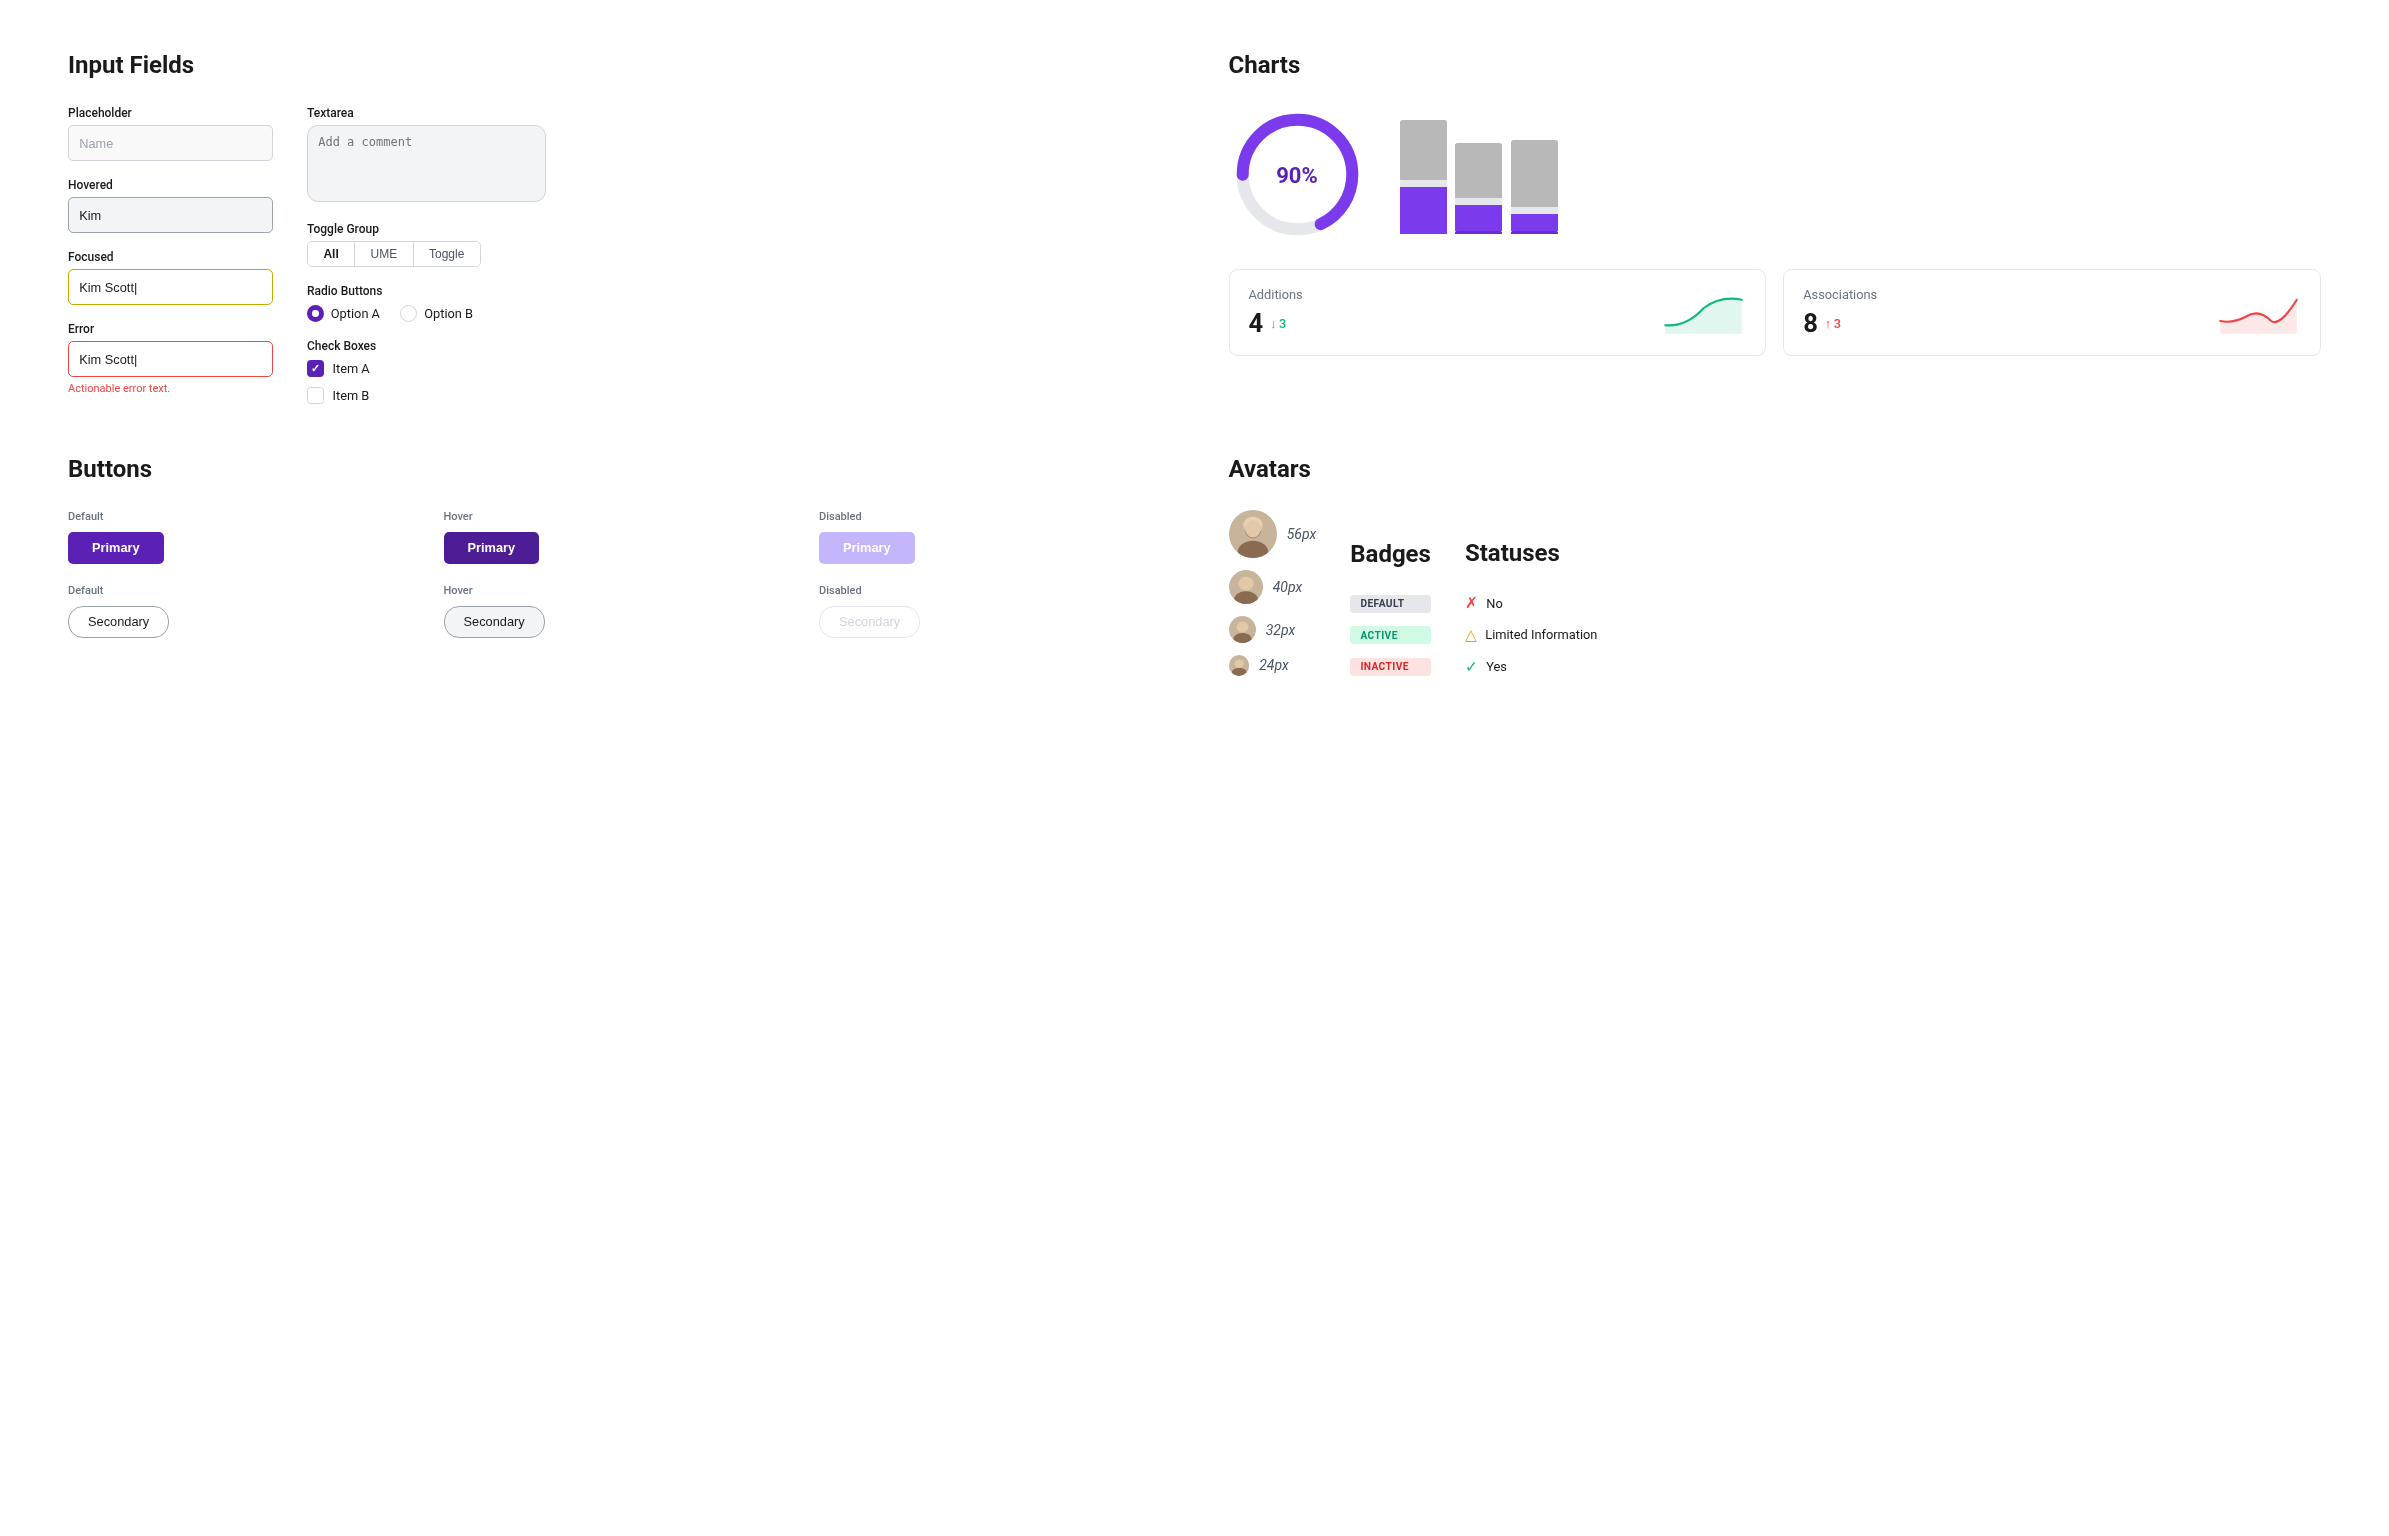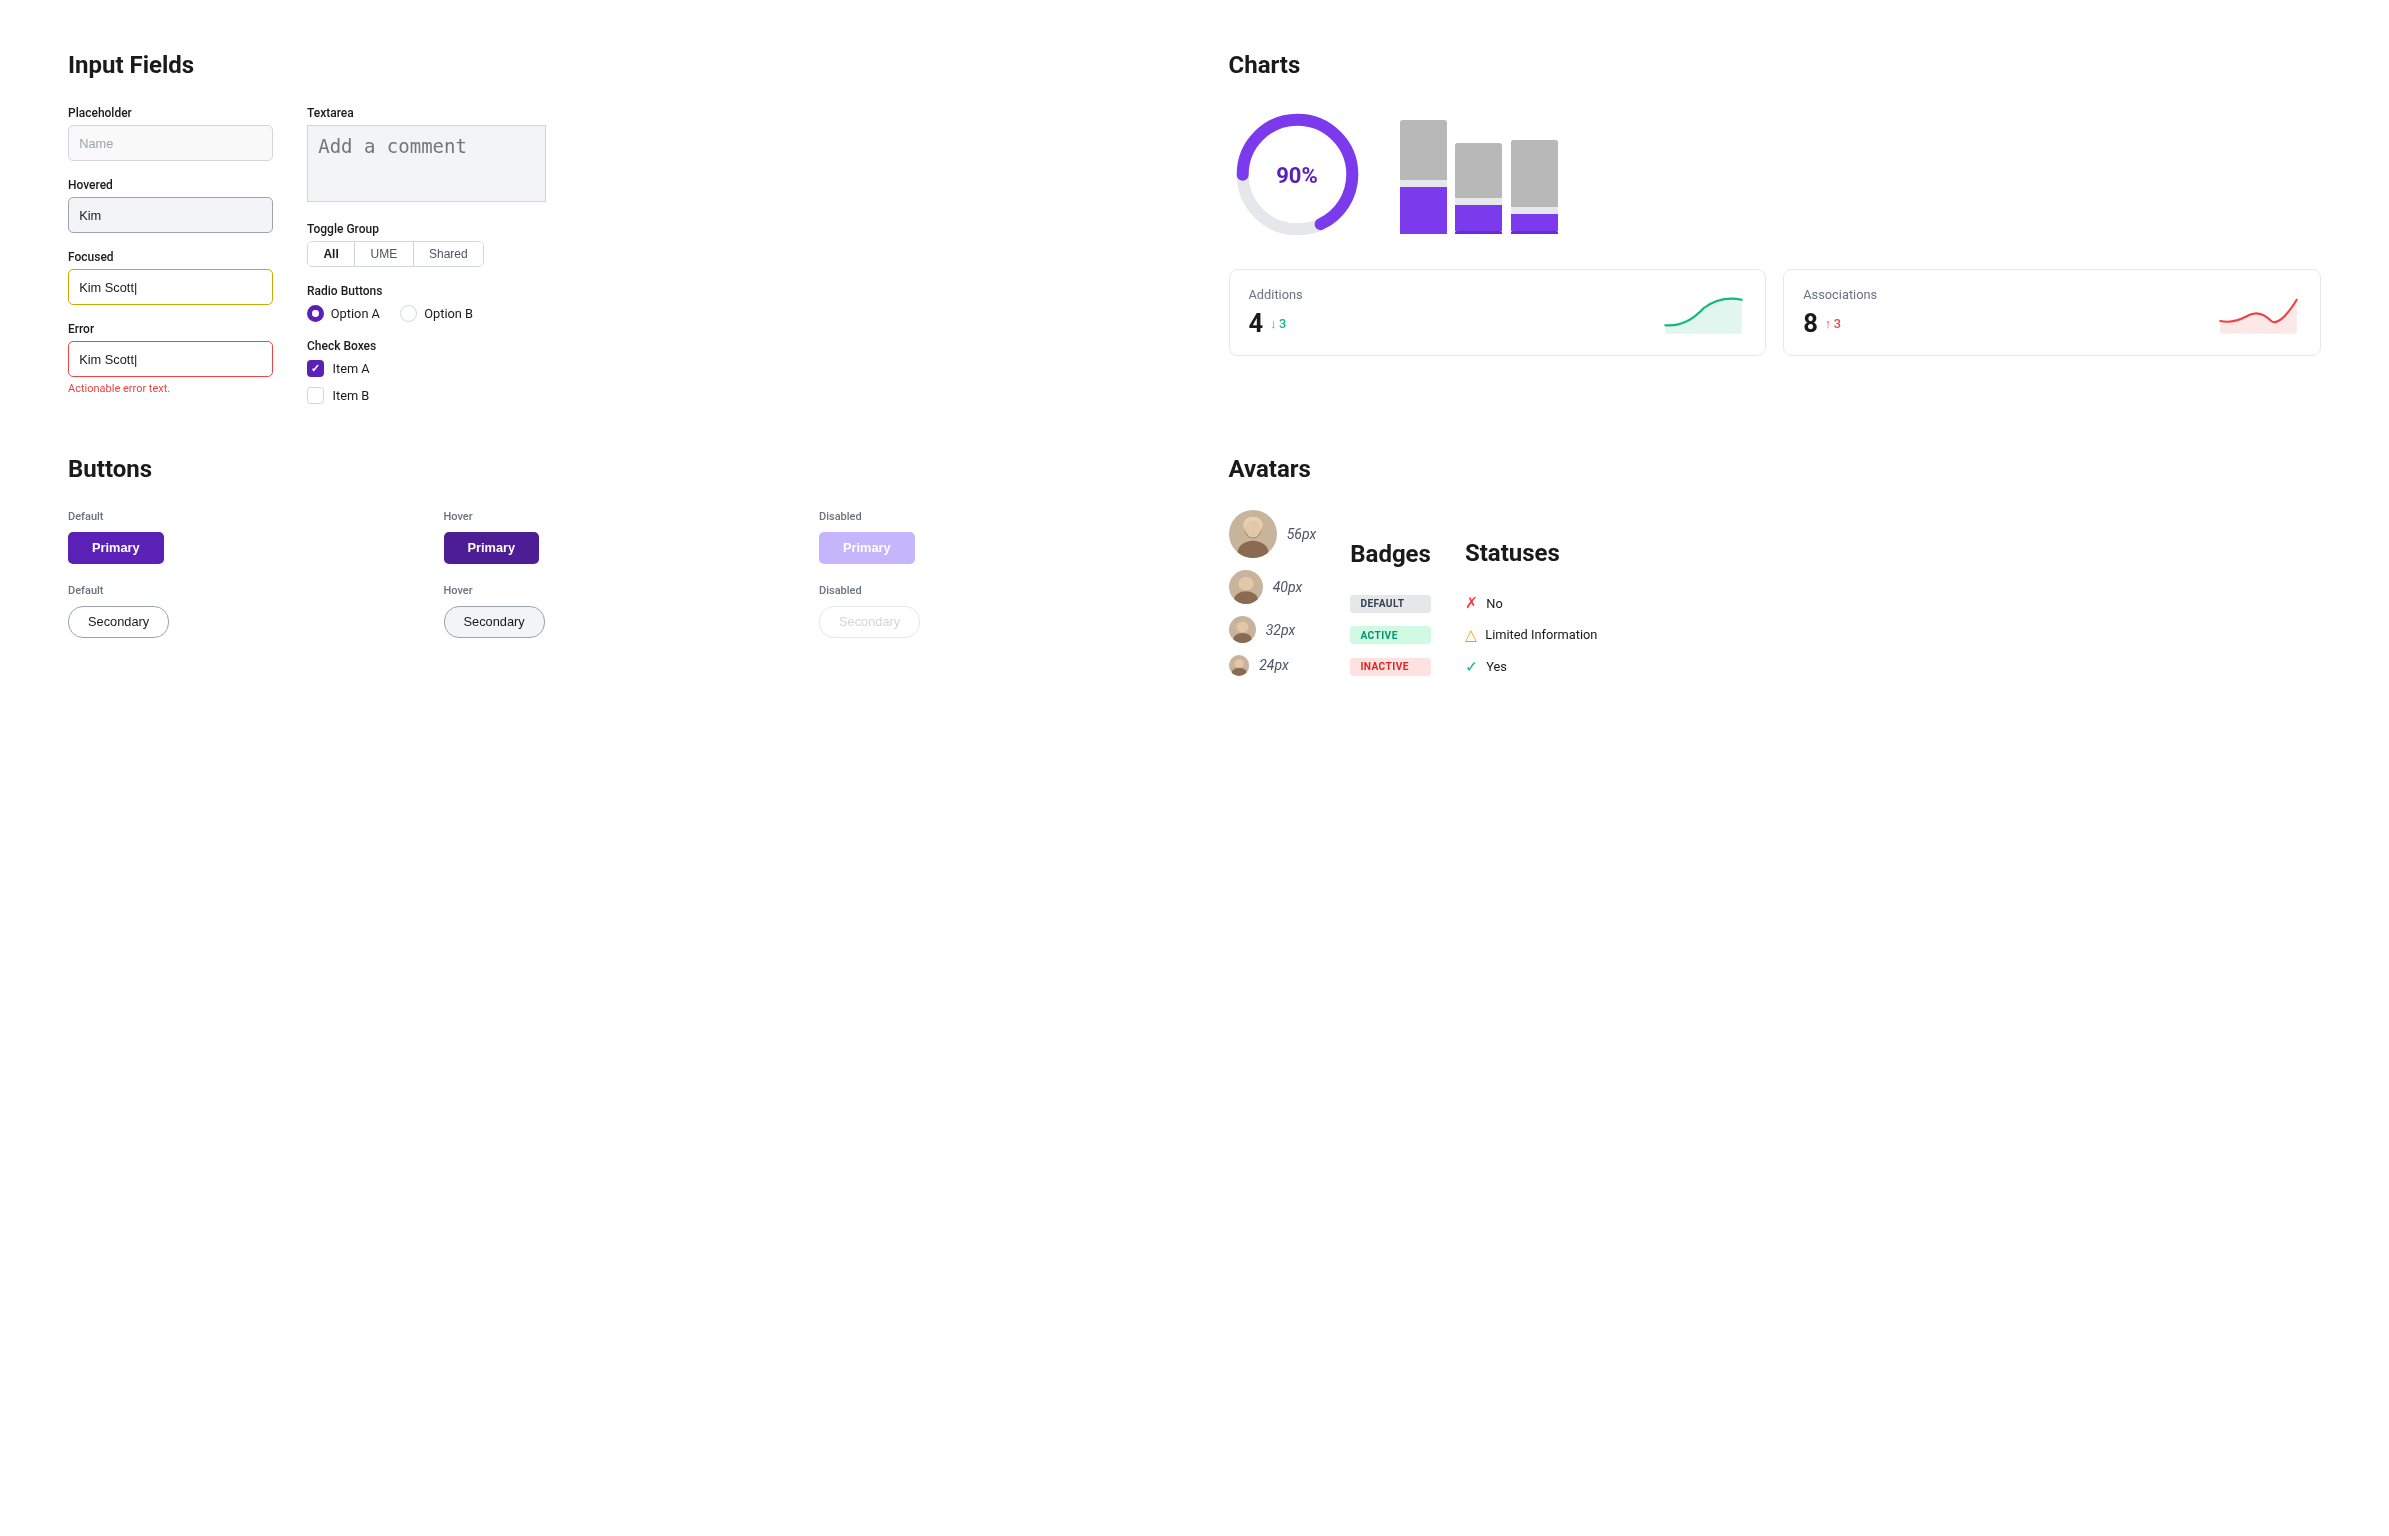--- a/index.html
+++ b/index.html
@@ -47,23 +47,23 @@
     }
     .input-field::placeholder { color: #9ca3af; }
     .input-field.hovered { background: #f3f4f6; border-color: #9ca3af; }
     .input-field.focused { background: #fff; border-color: #c9a800; border-width: 1.7px; }
     .input-field.error { background: #fff; border-color: #ef4444; border-width: 1.3px; }
     .error-text { color: #ef4444; font-size: 11px; margin-top: 4.3px; }
     .textarea-field {
       width: 239px;
       height: 77px;
       border: 1.3px solid #d1d5db;
-      border-radius: 0;
+      border-radius: 11px;
       padding: 8.5px 10.2px;
-      font-size: 19px;
+      font-size: 12px;
       color: #6b7280;
       background: #f3f4f6;
       resize: none;
       outline: none;
     }
 
     
     .toggle-group {
       display: flex;
       border: 1.3px solid #d1d5db;
@@ -306,21 +306,21 @@
         <div class="field-group">
           <div class="field-label">Textarea</div>
           <textarea class="textarea-field" placeholder="Add a comment" style=""></textarea>
         </div>
 
         <div class="field-group">
           <div class="field-label">Toggle Group</div>
           <div class="toggle-group">
             <button class="toggle-btn active">All</button>
             <button class="toggle-btn">UME</button>
-            <button class="toggle-btn">Shared</button>
+            <button class="toggle-btn">Toggle</button>
           </div>
         </div>
 
         <div class="field-group">
           <div class="field-label">Radio Buttons</div>
           <div class="radio-group">
             <label class="radio-item">
               <div class="radio-circle selected"></div>
               <span>Option A</span>
             </label>

